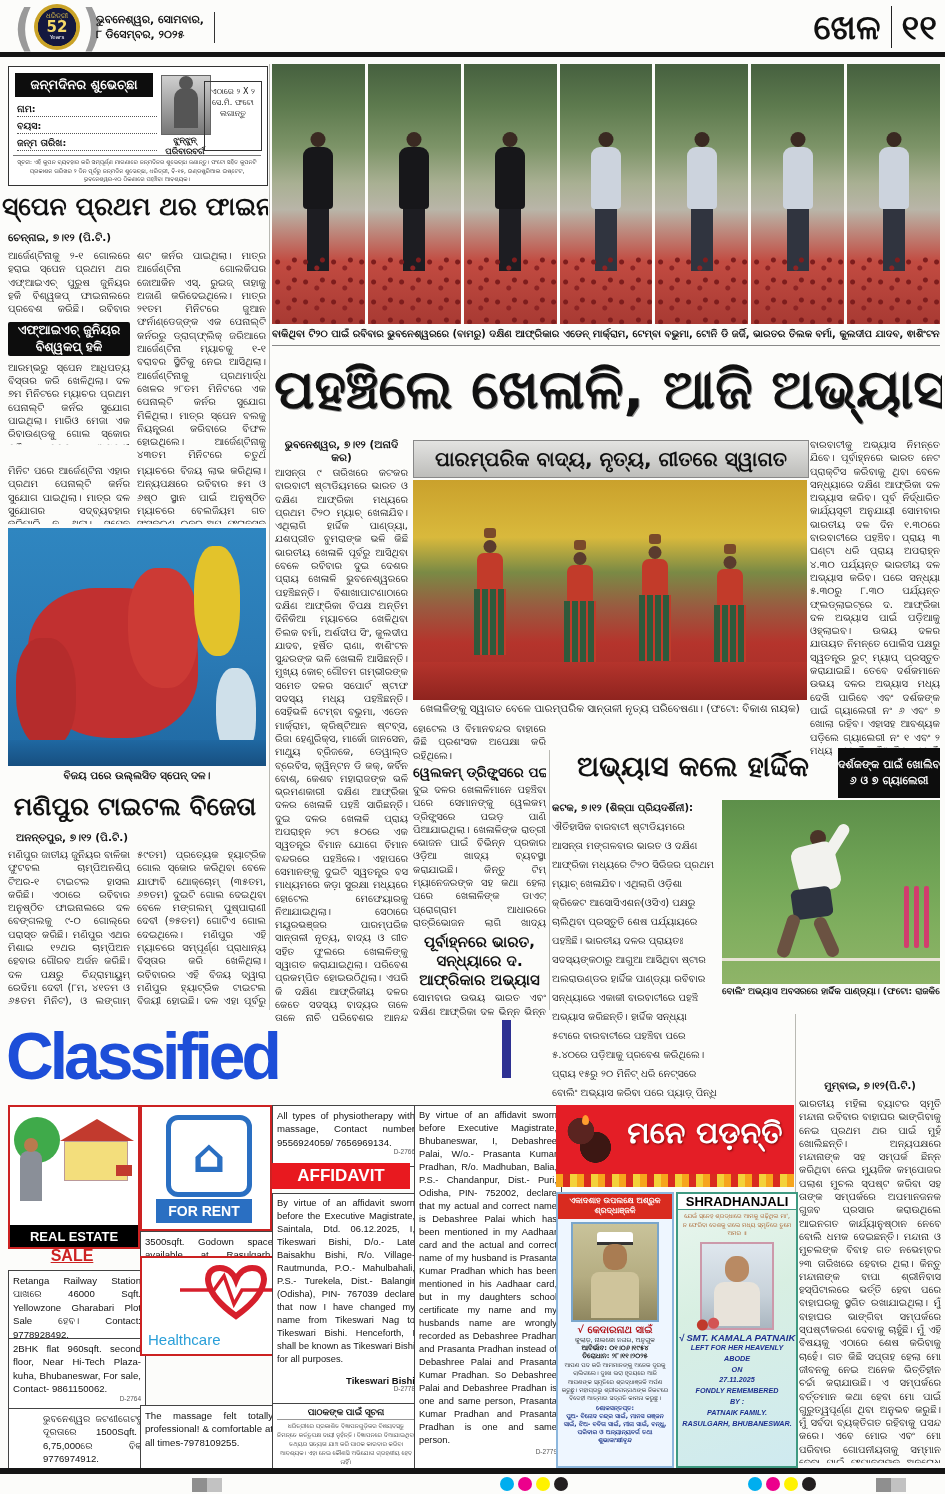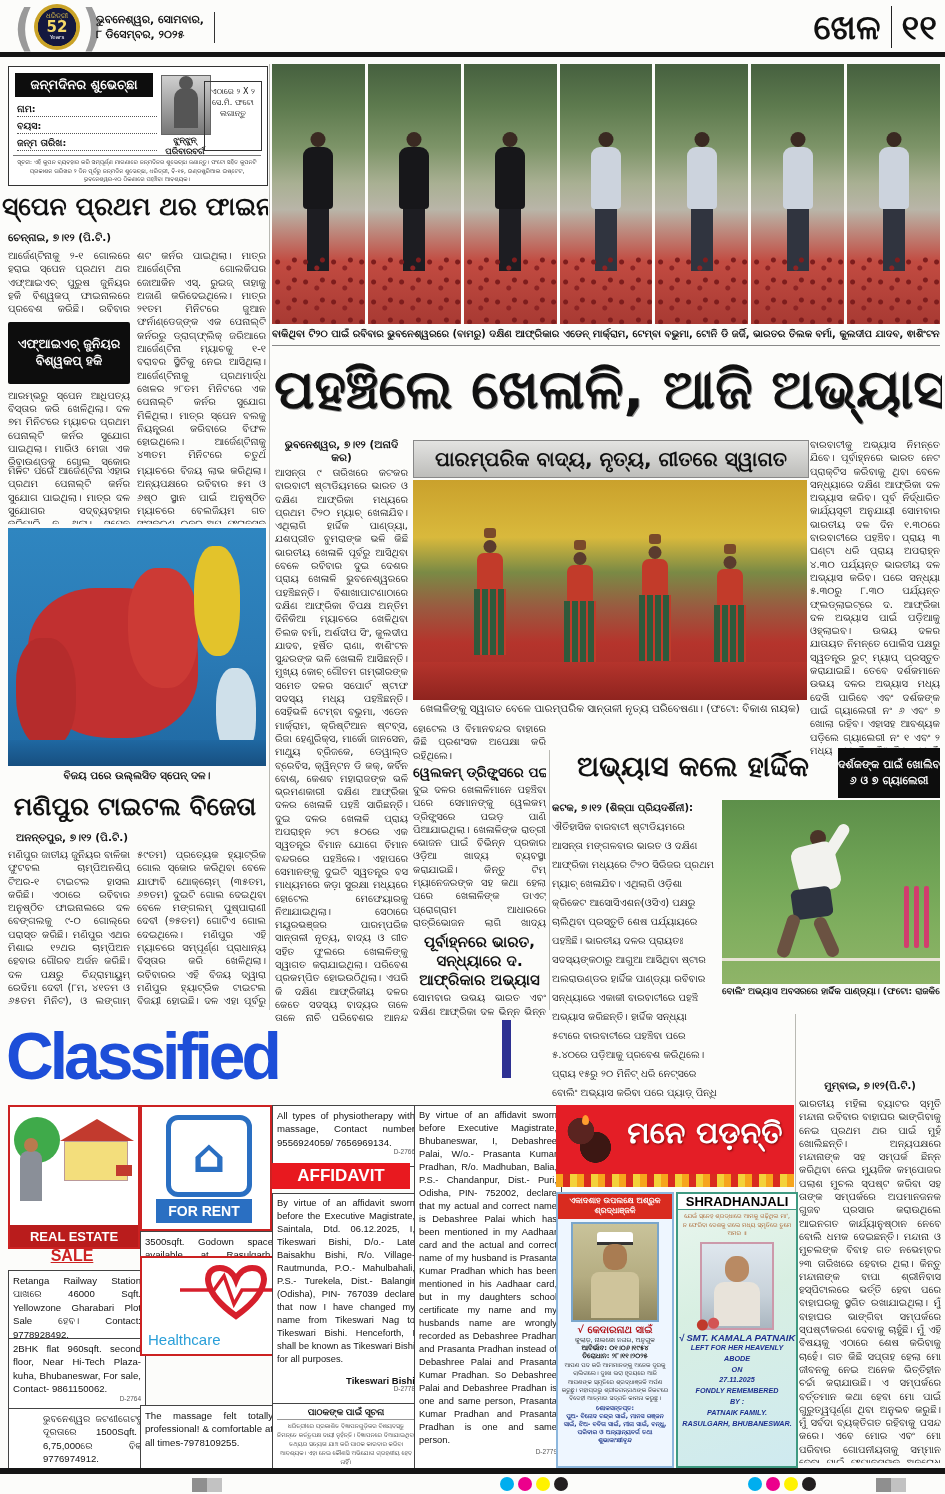--- a/index.html
+++ b/index.html
@@ -48,21 +48,21 @@
   .bday-note{position:absolute;left:4px;top:88px;width:248px;border-top:1px solid #777;
      font-size:5.8px;line-height:1.5;text-align:center;padding-top:2px;color:#222;overflow:hidden;height:24px;}
 
   
   .sp-head{top:192px;left:2px;width:266px;height:36px;font-size:25px;font-weight:bold;text-align:center;white-space:nowrap;overflow:hidden;}
   .sp-date{top:231px;left:8px;width:132px;font-size:10.5px;font-weight:bold;}
   .sp-cols{top:249px;left:8px;width:258px;height:212px;display:flex;gap:7px;}
   .sp-colA{width:122px;}
   .sp-colB{width:129px;}
   .sp-blackbox{background:#0d0d0d;color:#fff;font-weight:bold;font-size:12.5px;text-align:center;
-     padding:14px 2px;margin:5px 0;line-height:1.35;border-radius:2px;}
+     padding:0 2px;margin:5px 0;line-height:1.35;border-radius:2px;}
   .sp-cont{top:464px;left:8px;width:258px;height:60px;display:flex;gap:7px;}
   .sp-photo{top:528px;left:8px;width:258px;height:238px;overflow:hidden;
      background:linear-gradient(180deg,#2f86c0 0,#2a7ab5 55%,#1f68a2 100%);}
   .blob{position:absolute;border-radius:40% 45% 42% 48%;}
   .sp-cap{top:769px;left:8px;width:258px;font-size:10.5px;font-weight:bold;text-align:center;}
 
   
   .mn-head{top:792px;left:2px;width:266px;font-size:25px;font-weight:bold;text-align:center;white-space:nowrap;overflow:hidden;}
   .mn-date{top:831px;left:8px;width:128px;font-size:10.5px;font-weight:bold;text-align:center;}
   .mn-cols{top:848px;left:8px;width:258px;height:162px;display:flex;gap:7px;}
@@ -134,21 +134,21 @@
 
   
   .md-head{top:1016px;left:798px;width:144px;font-size:20px;font-weight:bold;text-align:center;line-height:1.45;white-space:nowrap;overflow:hidden;}
   .md-date{top:1080px;left:798px;width:144px;font-size:10px;font-weight:bold;text-align:center;}
   .md-body{top:1097px;left:799px;width:142px;height:366px;}
 
   
   .adbox{border:1px solid #444;background:#fff;padding:3px 4px;font-family:"Liberation Sans","DejaVu Sans",sans-serif;}
   .ad-id{display:block;text-align:right;font-size:6.5px;color:#555;line-height:1;}
   .re-box{top:1105px;left:8px;width:128px;height:140px;border:2px solid #cc2222;background:#fff;overflow:hidden;}
-  .re-band{position:absolute;left:0;bottom:0;width:100%;height:22px;background:#b91c1c;color:#fff;font-weight:bold;
+  .re-band{position:absolute;left:0;bottom:0;width:100%;height:22px;background:#000000;color:#fff;font-weight:bold;
      font-size:13px;display:flex;align-items:center;justify-content:center;font-family:"Liberation Sans",sans-serif;}
   .re-tree{position:absolute;left:4px;top:10px;width:46px;height:46px;border-radius:50%;background:#3faa4a;}
   .re-house{position:absolute;right:10px;top:34px;width:62px;height:38px;background:#f3de7c;border:1px solid #b99;}
   .re-roof{position:absolute;right:4px;top:12px;width:0;height:0;border-left:37px solid transparent;border-right:37px solid transparent;border-bottom:22px solid #c23a2e;}
   .re-person{position:absolute;left:10px;top:44px;width:22px;height:50px;background:#8a8f98;border-radius:8px 8px 0 0;}
   .re-person::before{content:"";position:absolute;left:4px;top:-13px;width:14px;height:14px;border-radius:50%;background:#b97a4e;}
   .re-sign{position:absolute;right:6px;top:58px;width:16px;height:11px;background:#c23a2e;}
   .sale{top:1247px;left:8px;width:128px;font-size:16px;font-weight:bold;color:#cc2222;text-decoration:underline;text-align:center;font-family:"Liberation Sans",sans-serif;}
   .ad1{top:1270px;left:8px;width:128px;height:64px;}
   .ad2{top:1338px;left:8px;width:128px;height:66px;}

